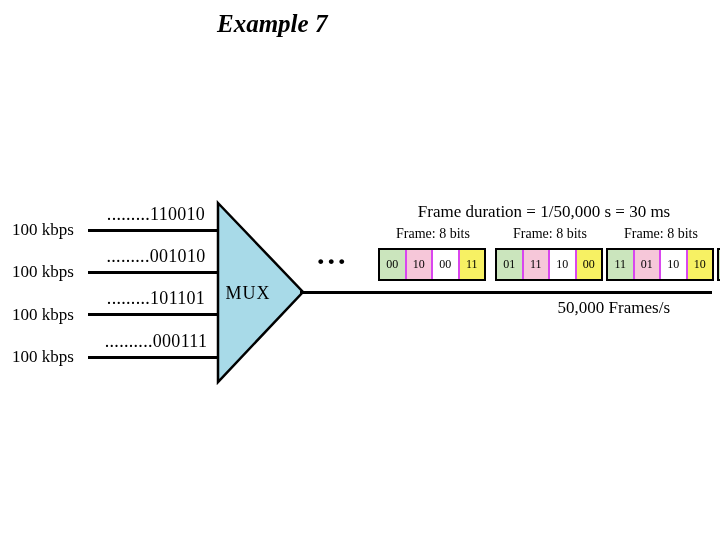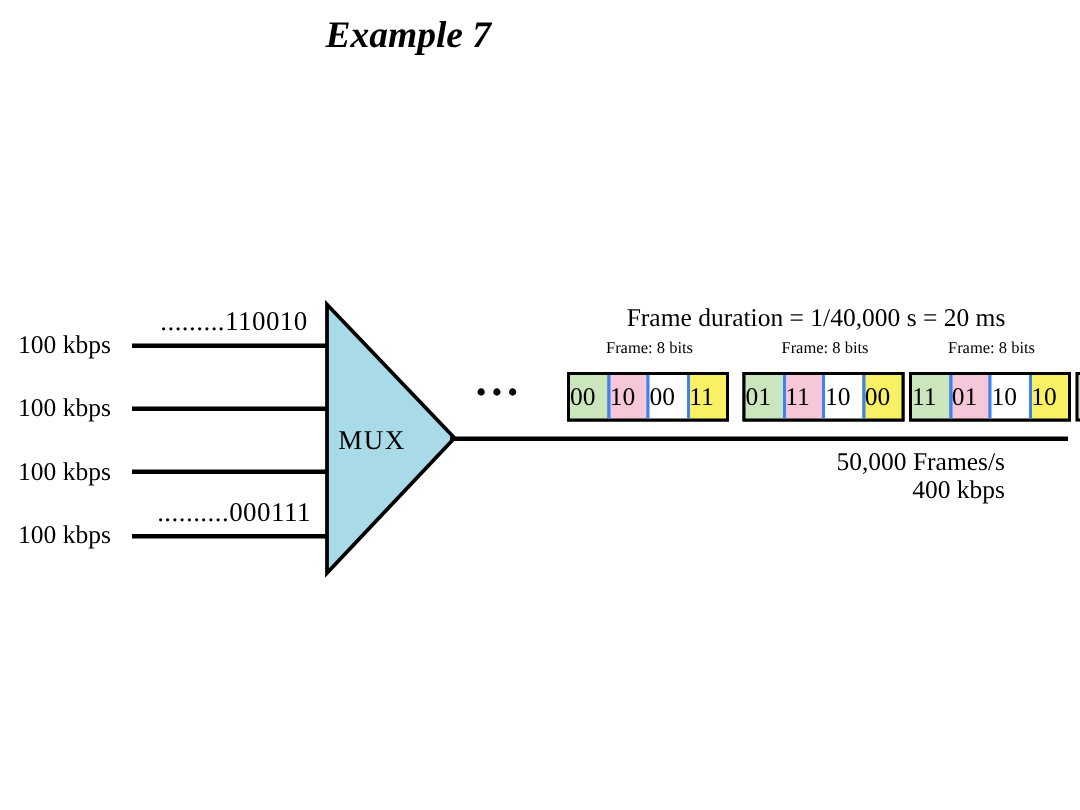--- a/index.html
+++ b/index.html
@@ -80,39 +80,39 @@
     width: 316px;
     text-align: center;
     font-size: 17px;
     white-space: nowrap;
   }
   .frame-bits-label {
     position: absolute;
     top: 226px;
     width: 110px;
     text-align: center;
-    font-size: 11px;
+    font-size: 14px;
     white-space: nowrap;
   }
   .frame {
     position: absolute;
     top: 248px;
     display: flex;
     border: 2px solid #000;
     background: #000;
   }
   .cell {
     width: 24.5px;
     height: 29px;
     line-height: 29px;
-    text-align: left;
-    font-size: 17px;
+    text-align: center;
+    font-size: 12px;
     background: #fff;
   }
-  .cell + .cell { border-left: 2px solid #3b82f6; }
+  .cell + .cell { border-left: 2px solid #d946ef; }
   .partial-cell {
     position: absolute;
     left: 717px;
     top: 248px;
     width: 8px;
     height: 29px;
     border: 2px solid #000;
   }
   .rates-block {
     position: absolute;
@@ -130,37 +130,39 @@
 <div class="slide">
 
   <div class="title">Example 7</div>
 
   <div class="rate-label" style="top:220px">100 kbps</div>
   <div class="in-line" style="top:229px"></div>
   <div class="stream-label" style="top:204px">.........110010</div>
 
   <div class="rate-label" style="top:262px">100 kbps</div>
   <div class="in-line" style="top:271px"></div>
+  <div class="stream-label" style="top:246px">.........001010</div>
 
   <div class="rate-label" style="top:305px">100 kbps</div>
   <div class="in-line" style="top:313px"></div>
+  <div class="stream-label" style="top:288px">.........101101</div>
 
   <div class="rate-label" style="top:347px">100 kbps</div>
   <div class="in-line" style="top:356px"></div>
   <div class="stream-label" style="top:331px">..........000111</div>
 
   <svg class="mux-svg" width="90" height="186">
     <polygon points="2,3 87,92 2,182" stroke="#000" stroke-width="2.5" fill="#a8dae8"></polygon>
   </svg>
   <div class="mux-label">MUX</div>
 
   <div class="out-line"></div>
   <div class="ellipsis">...</div>
 
-  <div class="frame-duration">Frame duration = 1/40,000 s = 20 ms</div>
+  <div class="frame-duration">Frame duration = 1/50,000 s = 30 ms</div>
 
   <div class="frame-bits-label" style="left:378px">Frame: 8 bits</div>
   <div class="frame-bits-label" style="left:495px">Frame: 8 bits</div>
   <div class="frame-bits-label" style="left:606px">Frame: 8 bits</div>
 
   <div class="frame" style="left:378px">
     <div class="cell" style="background: rgb(203, 229, 189);">00</div>
     <div class="cell" style="background: rgb(246, 199, 217);">10</div>
     <div class="cell" style="background: rgb(255, 255, 255);">00</div>
     <div class="cell" style="background: rgb(247, 241, 99);">11</div>
@@ -177,16 +179,15 @@
     <div class="cell" style="background: rgb(203, 229, 189);">11</div>
     <div class="cell" style="background: rgb(246, 199, 217);">01</div>
     <div class="cell" style="background: rgb(255, 255, 255);">10</div>
     <div class="cell" style="background: rgb(247, 241, 99);">10</div>
   </div>
 
   <div class="partial-cell" style="background: rgb(203, 229, 189);"></div>
 
   <div class="rates-block">
     <div>50,000 Frames/s</div>
-    <div>400 kbps</div>
   </div>
 
 </div>
 
 </body></html>

